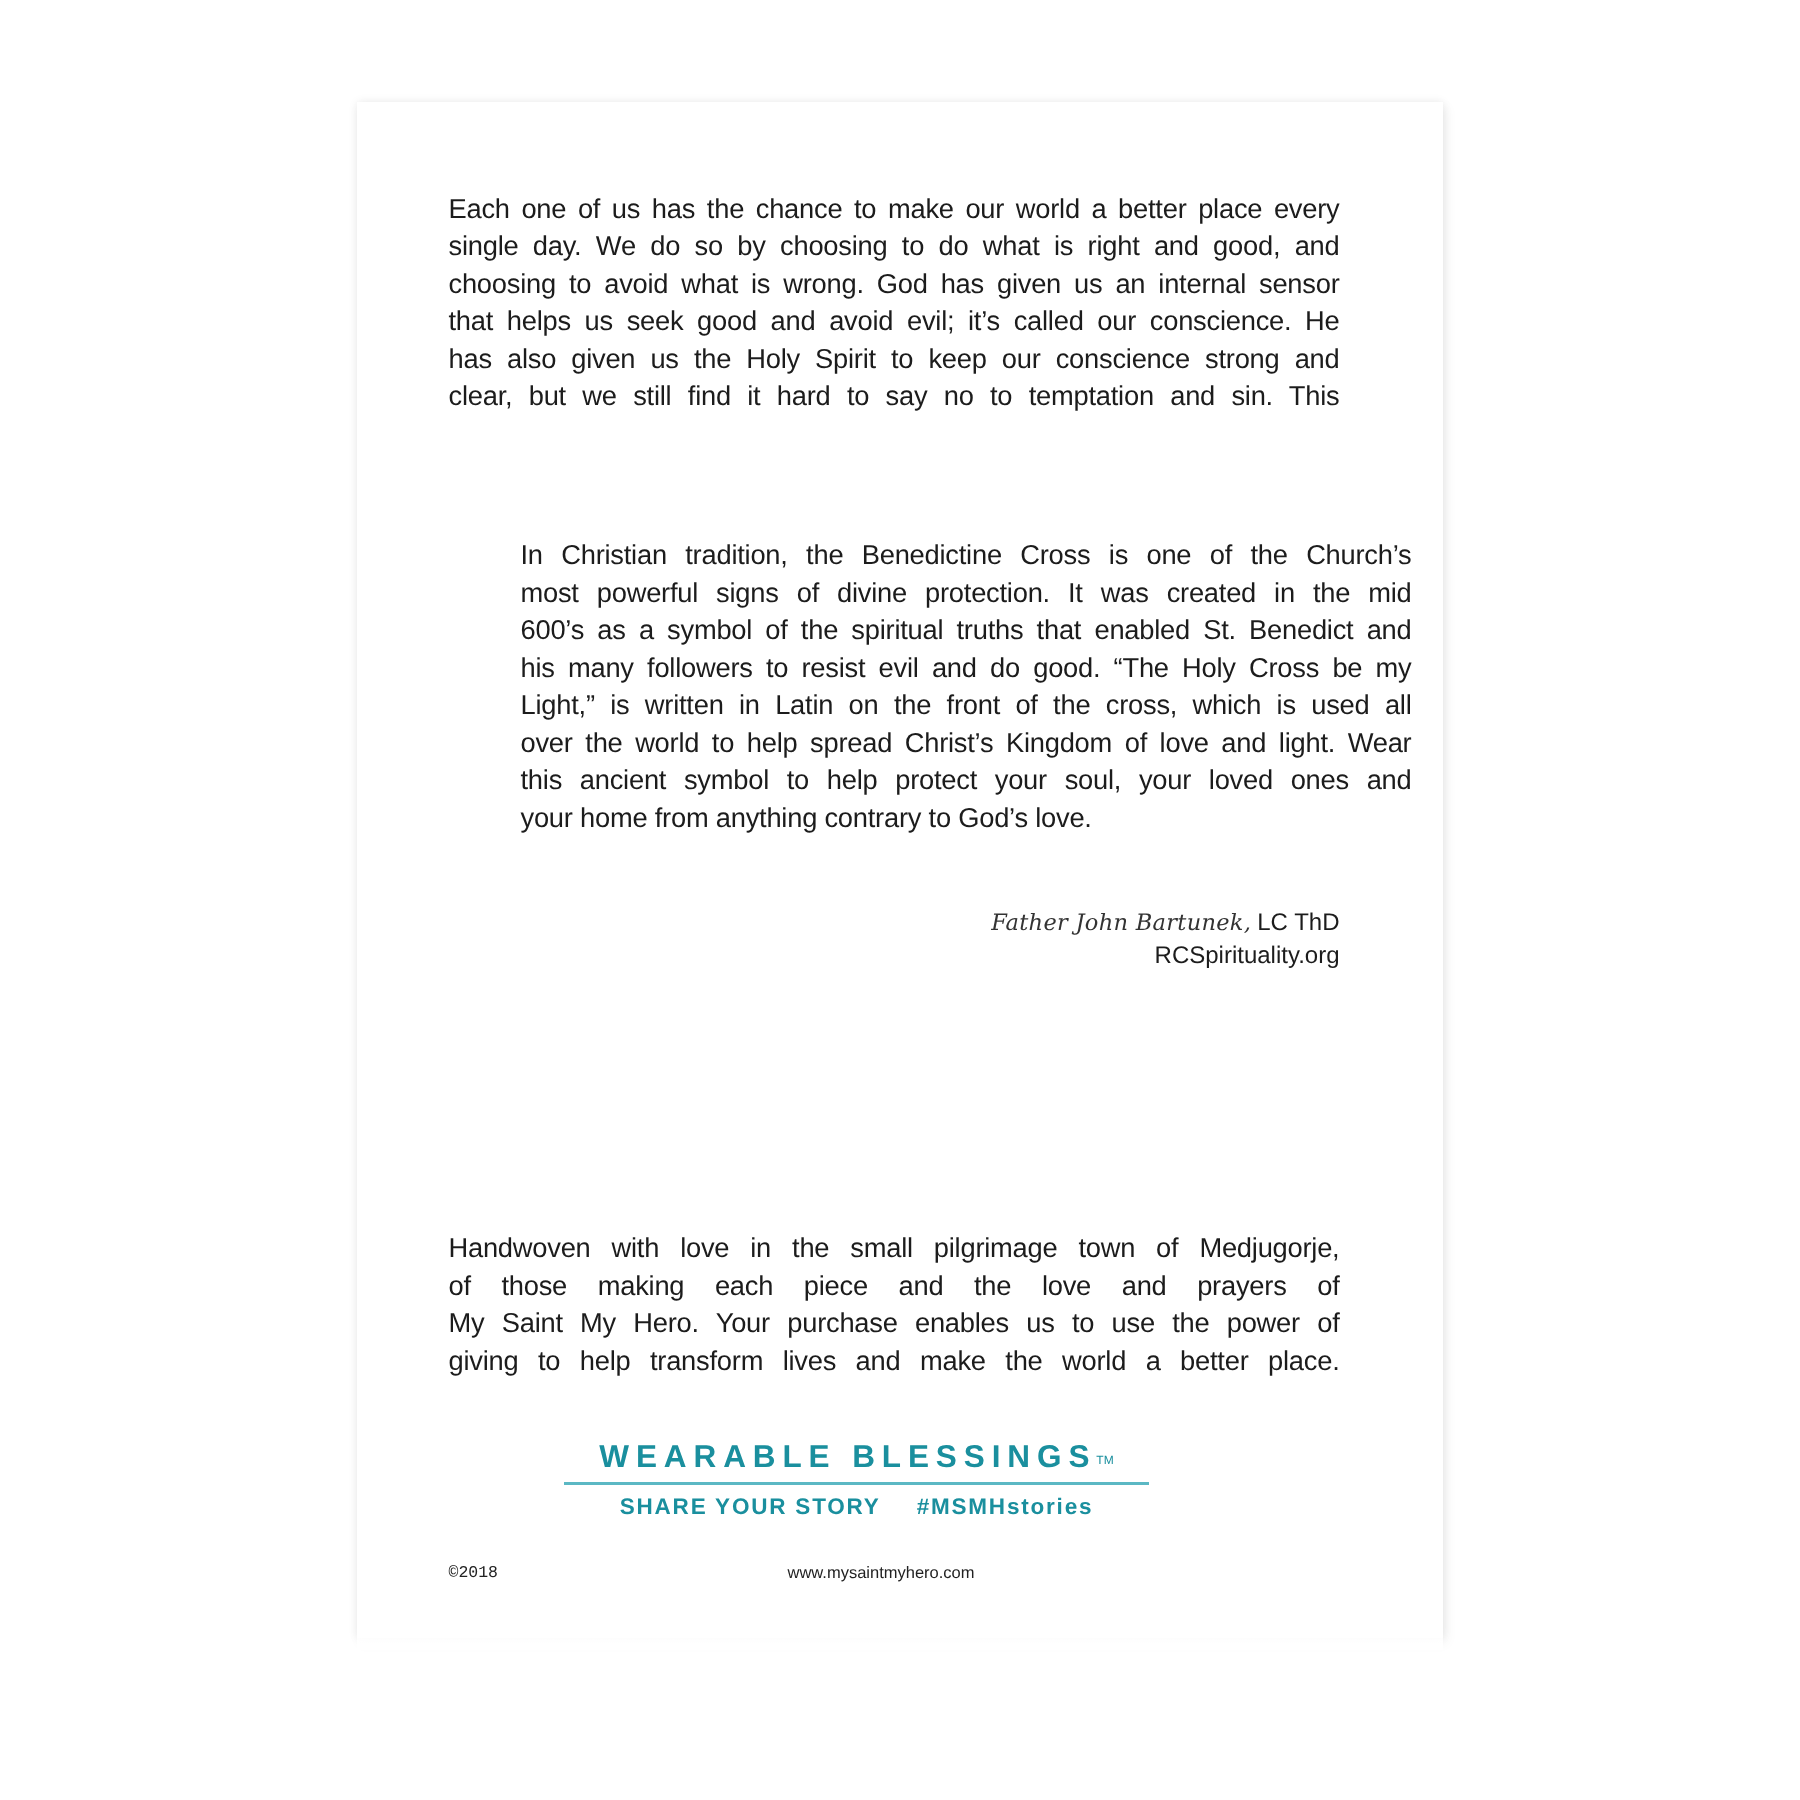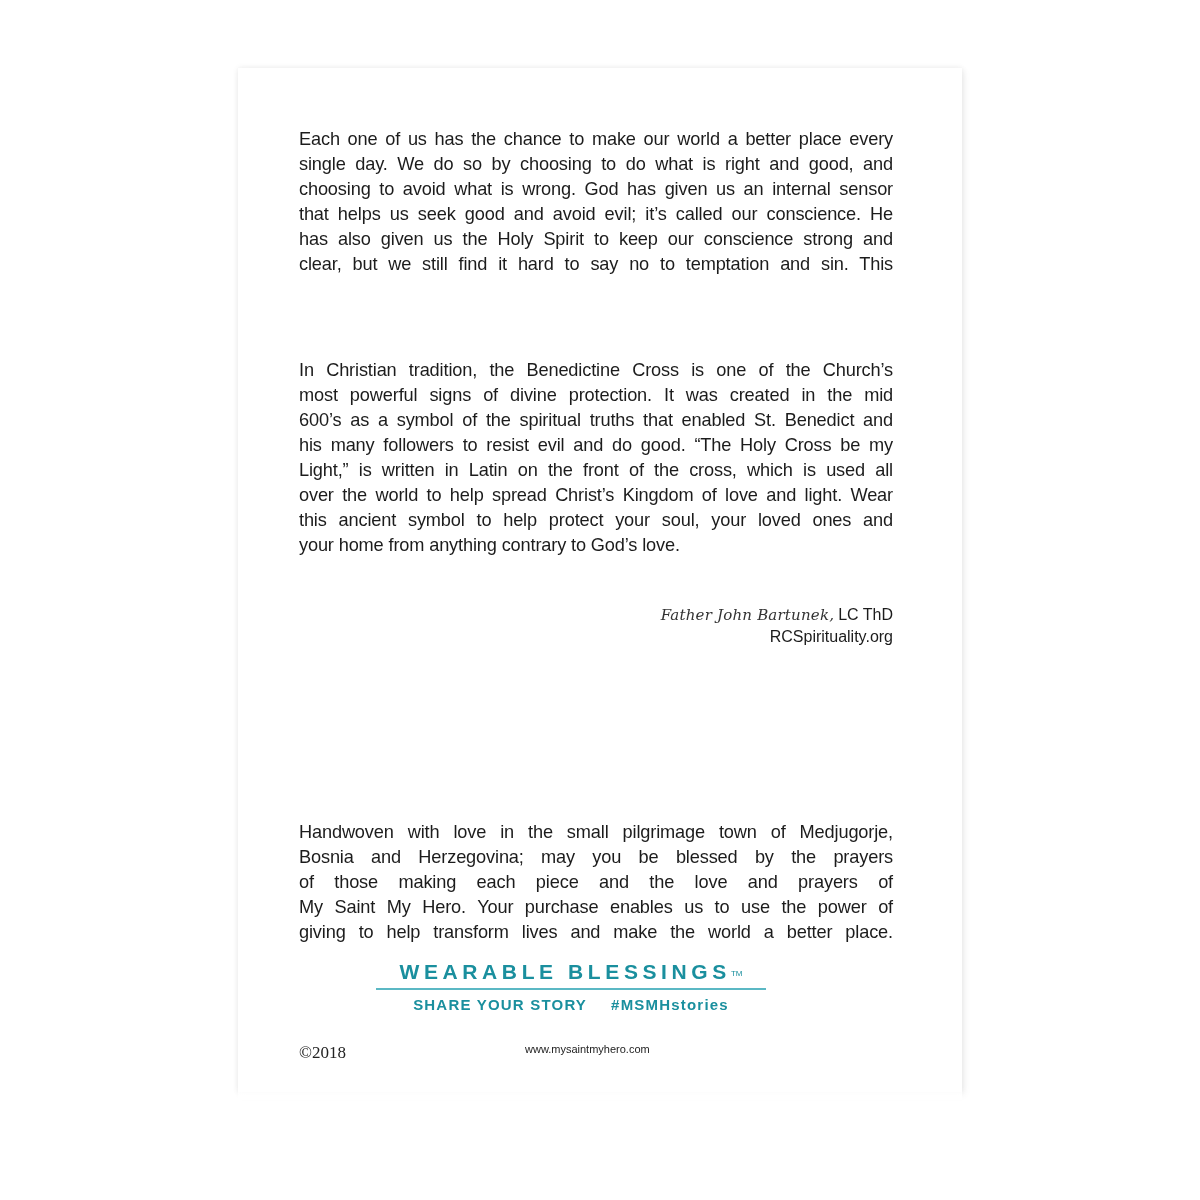--- a/index.html
+++ b/index.html
@@ -46,21 +46,21 @@
       display: block;
       text-align: justify;
       text-align-last: justify;
       white-space: nowrap;
       height: 25px;
     }
     .para .line.last {
       text-align-last: left;
     }
     #p1 { top: 127px; }
-    #p2 { top: 358px; }
+    #p2 { top: 358px; margin-left: 48px; }
     #p3 { top: 820px; }
 
     .signature {
       position: absolute;
       top: 604px;
       right: 307px;
       text-align: right;
       color: #1c1c1c;
       font-size: 16px;
       line-height: 22px;
@@ -119,23 +119,23 @@
       letter-spacing: 1.2px;
       line-height: 22px;
       white-space: nowrap;
     }
     .brand-sub .hashtag { margin-left: 24px; }
 
     .footer-copy {
       position: absolute;
       left: 299px;
       top: 1043px;
-      font-size: 17px;
+      font-size: 11px;
       color: #222;
-      font-family: Liberation Serif, serif;
+      font-family: Liberation Mono, monospace;
     }
     .footer-url {
       position: absolute;
       left: 525px;
       top: 1043px;
       font-size: 11px;
       color: #222;
       font-family: "Liberation Sans", sans-serif;
     }
   </style>
@@ -168,21 +168,20 @@
 <div class="signature">
   <div class="sig-row">
     <span class="sig-script">Father John Bartunek,</span>
     <span class="sig-cred">LC ThD</span>
   </div>
   <div class="sig-site">RCSpirituality.org</div>
 </div>
 
 <div class="para" id="p3">
   <span class="line">Handwoven with love in the small pilgrimage town of Medjugorje,</span>
-  <span class="line">Bosnia and Herzegovina; may you be blessed by the prayers</span>
   <span class="line">of those making each piece and the love and prayers of</span>
   <span class="line">My Saint My Hero. Your purchase enables us to use the power of</span>
   <span class="line">giving to help transform lives and make the world a better place.</span>
 </div>
 
 <div class="brand">
   <div class="brand-title">
     <span>WEARABLE BLESSINGS</span><sup>TM</sup>
   </div>
   <div class="brand-rule"></div>

